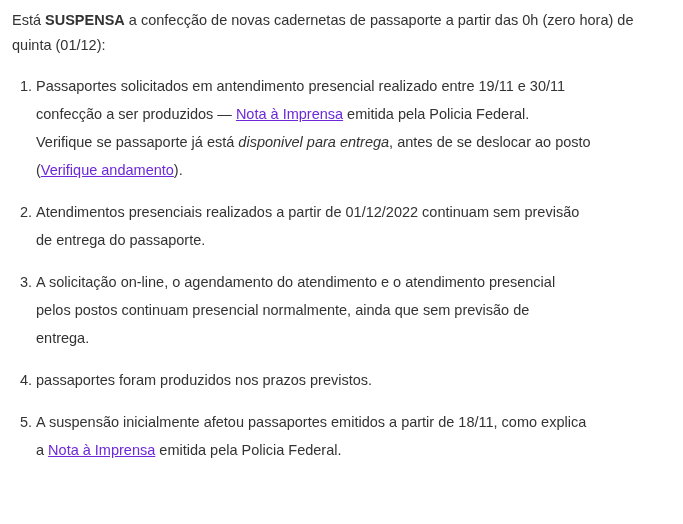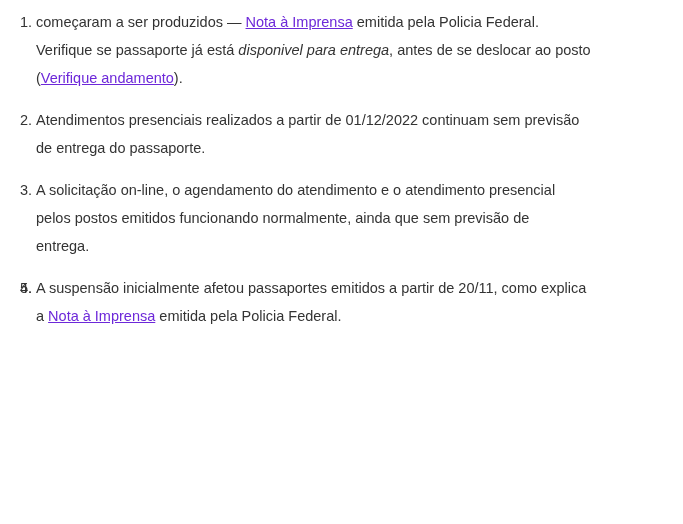--- a/index.html
+++ b/index.html
@@ -60,42 +60,47 @@
     text-decoration: underline;
   }
   strong { font-weight: normal; }
   em { font-style: italic; }
 </style>
 </head>
 <body>
 
 <div class="page">
 
+  <p class="intro">
+    <span>Está </span><strong>SUSPENSA</strong><span> a confecção de novas cadernetas de passaporte a partir das 0h (zero hora) de quinta (01/12):</span>
+  </p>
 
   <ol class="items" id="notice-list">
       <li>
         <span class="num">1.</span>
-        <span class="ln"><span>começaram a ser produzidos — </span><a class="link" href="#">Nota à Imprensa</a><span> emitida pela Policia Federal.</span></span>
+        <span class="ln"><span>Passaportes solicitados em antendimento presencial realizado entre 19/11 e 30/11</span></span>
+        <span class="ln"><span>confecção a ser produzidos — </span><a class="link" href="#">Nota à Imprensa</a><span> emitida pela Policia Federal.</span></span>
         <span class="ln"><strong>Verifique</strong><span> se passaporte já está </span><em>disponivel para entrega</em><span>, antes de se deslocar ao posto</span></span>
         <span class="ln"><span>(</span><a class="link" href="#">Verifique andamento</a><span>).</span></span>
       </li>
       <li>
         <span class="num">2.</span>
         <span class="ln"><span>Atendimentos presenciais realizados a partir de 01/12/2022 </span><strong>continuam sem previsão</strong></span>
         <span class="ln"><span>de entrega do passaporte.</span></span>
       </li>
       <li>
         <span class="num">3.</span>
         <span class="ln"><span>A solicitação on-line, o agendamento do atendimento e o atendimento presencial</span></span>
-        <span class="ln"><span>pelos postos emitidos funcionando normalmente, ainda que sem previsão de</span></span>
+        <span class="ln"><span>pelos postos continuam presencial normalmente, ainda que sem previsão de</span></span>
         <span class="ln"><span>entrega.</span></span>
       </li>
       <li>
         <span class="num">4.</span>
+        <span class="ln"><span>passaportes foram produzidos nos prazos previstos.</span></span>
       </li>
       <li>
         <span class="num">5.</span>
-        <span class="ln"><span>A suspensão inicialmente afetou passaportes emitidos a partir de 20/11, como explica</span></span>
+        <span class="ln"><span>A suspensão inicialmente afetou passaportes emitidos a partir de 18/11, como explica</span></span>
         <span class="ln"><span>a </span><a class="link" href="#">Nota à Imprensa</a><span> emitida pela Policia Federal.</span></span>
       </li>
     </ol>
 
 </div>
 
 </body></html>

